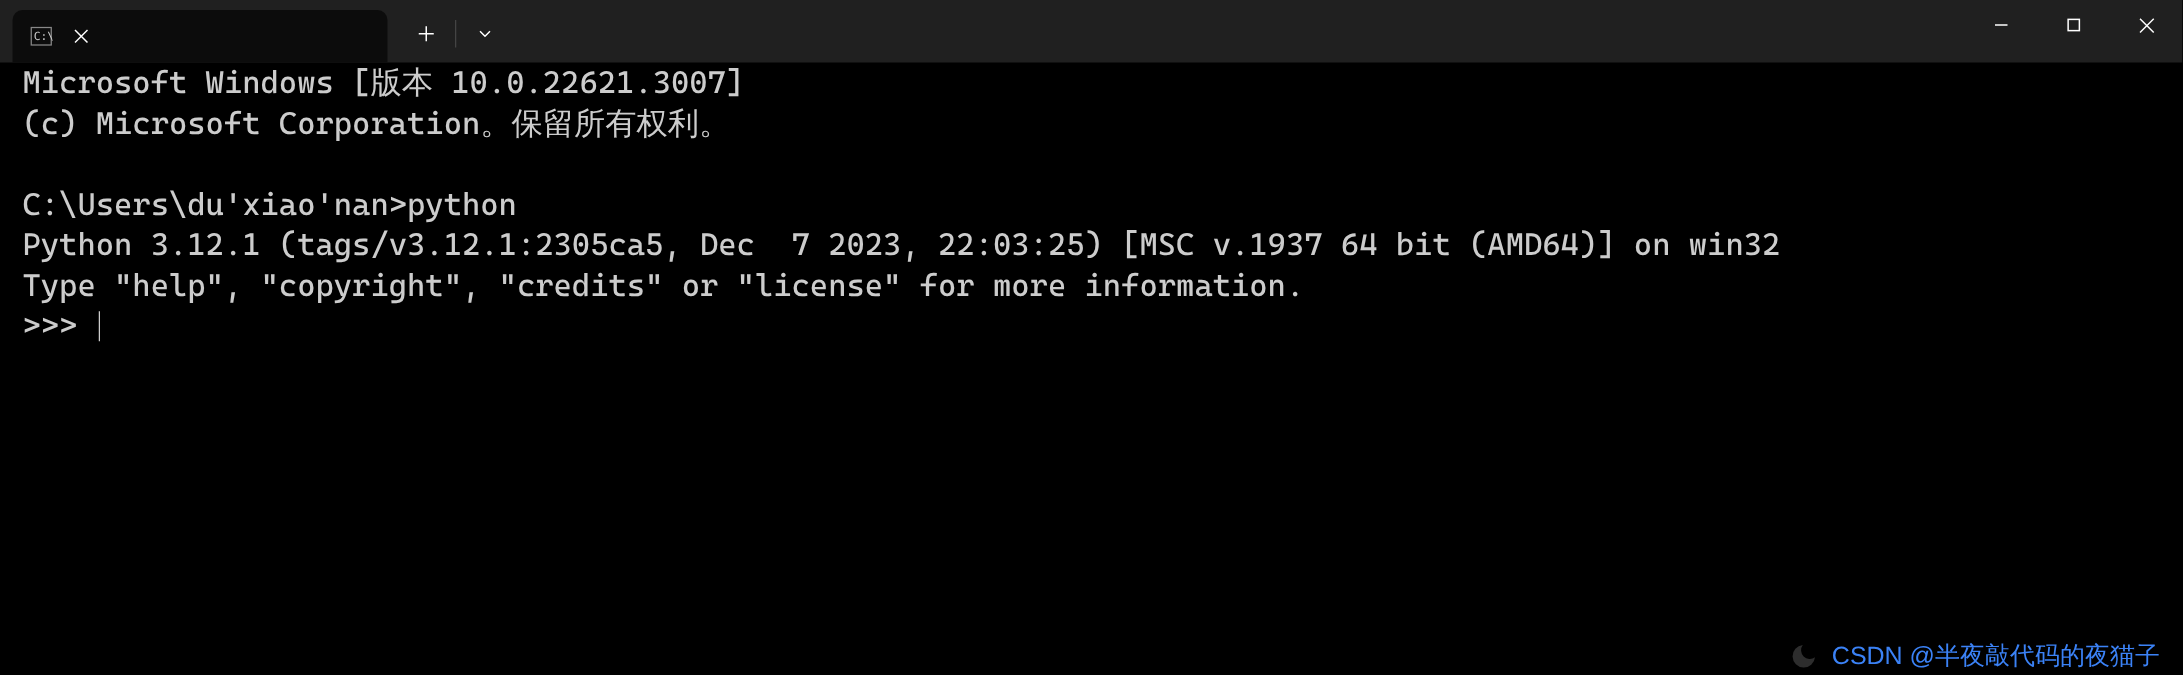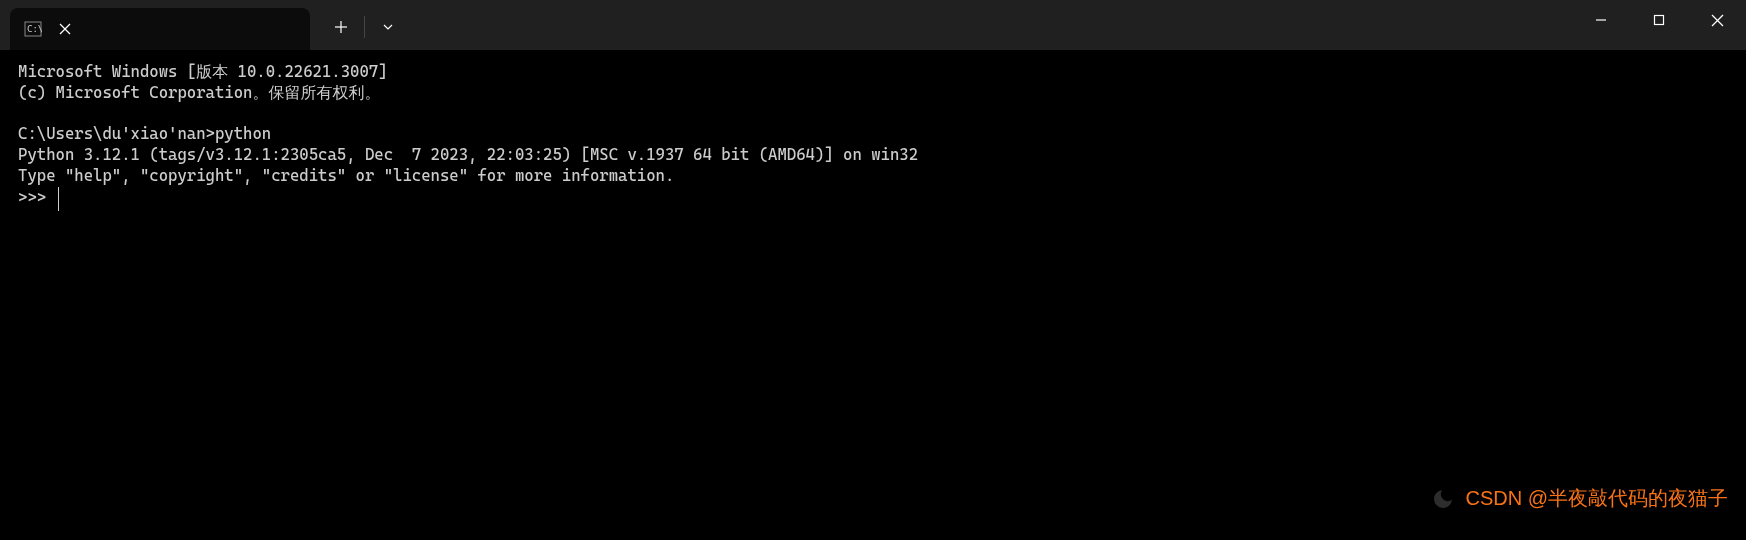--- a/index.html
+++ b/index.html
@@ -98,23 +98,23 @@
     .window-ctrl {
       width: 58px;
       height: 40px;
       display: flex;
       align-items: center;
       justify-content: center;
       cursor: pointer;
       color: #ffffff;
     }
     .terminal-content {
-      padding: 12px 18px;
+      padding: 0 18px;
       color: #cccccc;
-      font-size: 16px;
+      font-size: 25px;
       line-height: 1.3;
       font-family: 'Cascadia Mono', 'Consolas', monospace;
       white-space: pre;
     }
     .prompt-line {
       display: flex;
       align-items: center;
     }
     .cursor {
       display: inline-block;
@@ -123,23 +123,23 @@
       background: #cccccc;
       margin-left: 2px;
       vertical-align: middle;
       animation: blink 1s step-end infinite;
     }
     @keyframes blink {
       50% { opacity: 0; }
     }
     .watermark {
       position: absolute;
-      bottom: 28px;
+      bottom: 2px;
       right: 18px;
-      color: #f97316;
+      color: #3b82f6;
       font-size: 20px;
       font-family: sans-serif;
       display: flex;
       align-items: center;
       gap: 10px;
     }
     .watermark-icon {
       width: 24px;
       height: 24px;
       opacity: 0.5;

